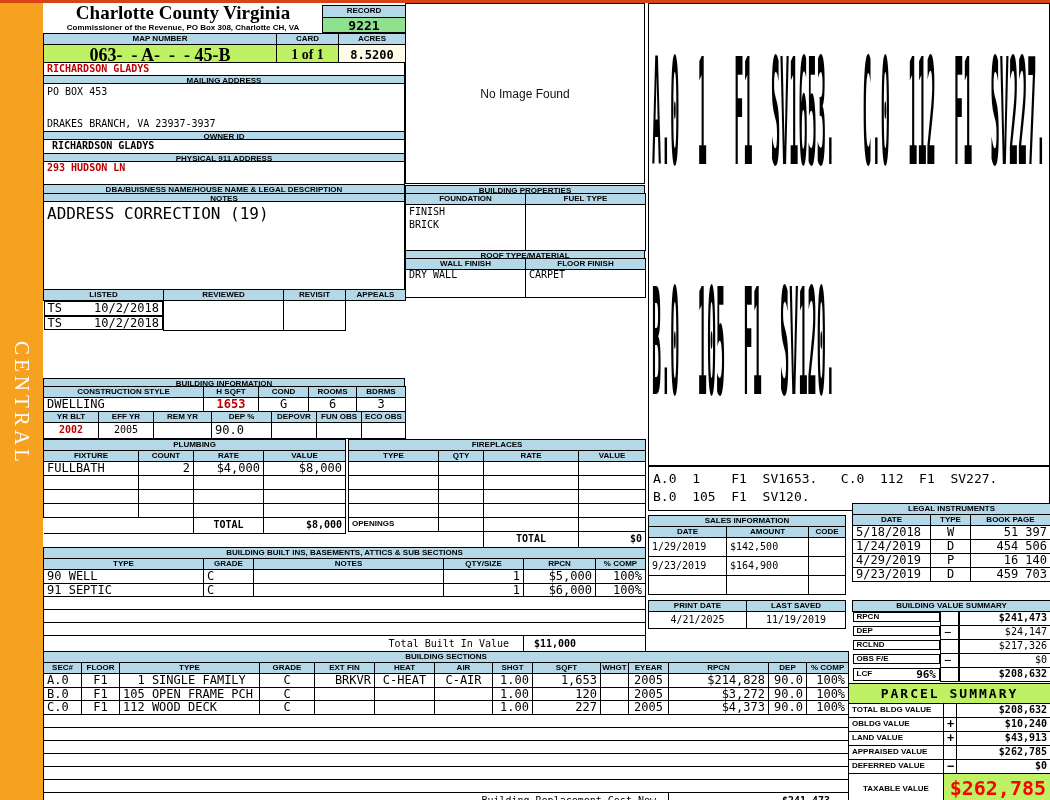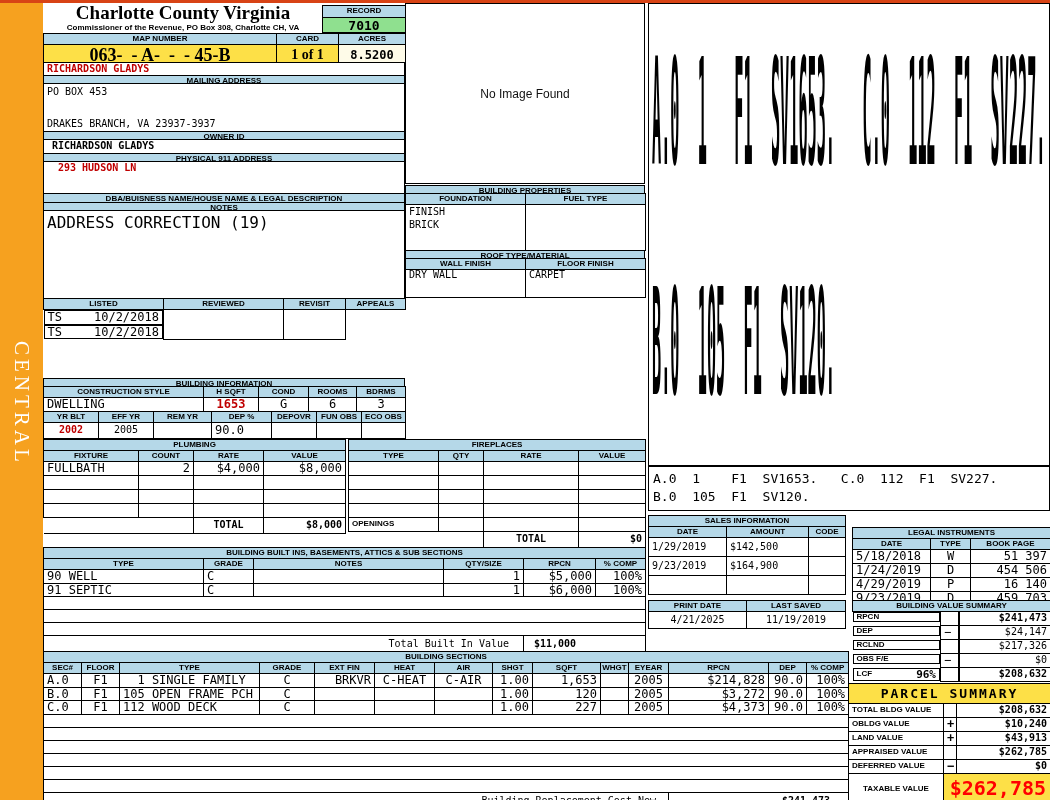--- a/index.html
+++ b/index.html
@@ -18,21 +18,21 @@
   td{border:1px solid #000;overflow:hidden;white-space:pre;vertical-align:middle;
     font-family:"DejaVu Sans Mono",monospace;font-size:12px;line-height:1.05;padding:0 3px}
   td.h{background:#B5D8E8;font-family:"Liberation Sans",sans-serif;font-size:8px;font-weight:bold;
     text-align:center;padding:1px 0;line-height:8px}
   td.sl{font-family:"Liberation Sans",sans-serif;font-size:8px;font-weight:bold}
   .mono{font-family:"DejaVu Sans Mono",monospace}
   .red{color:#C00000}.b{font-weight:bold}.r{text-align:right}.c{text-align:center}
   .f13{font-size:10px}
   .county-name{font-family:"Liberation Serif",serif;font-size:19px;font-weight:bold;text-align:center;line-height:20px}
   .commish{font-size:8px;font-weight:bold;text-align:center;line-height:9px}
-  .yellow{background:#fde047}
+  .yellow{background:#bef264}
   .green{background:#8FE08F}
   .cream{background:#FEFBE8}
   .serifbig{font-family:"Liberation Serif",serif;font-weight:bold}
   .stretch{position:absolute;left:3px;font-family:"DejaVu Sans Mono",monospace;font-weight:bold;
     font-size:16px;white-space:pre;transform:scale(0.95,9.2);transform-origin:0 0;color:#000}
   .lblline{font-family:"DejaVu Sans Mono",monospace;font-size:13px;white-space:pre;line-height:18px}
   .flexsb{display:flex;justify-content:space-between;align-items:center}
 </style>
 </head>
 <body>
@@ -42,21 +42,21 @@
   <div class="sidebar">
     <div class="sidebar-text">CENTRAL</div>
   </div>
 
   <div class="abs" style="left:43px;top:0;width:362px;height:60px">
     <div class="abs" style="left:0;top:0;width:280px;height:30px">
       <div class="county-name">Charlotte County Virginia</div>
       <div class="commish">Commissioner of the Revenue, PO Box 308, Charlotte CH, VA</div>
     </div>
     <div class="abs bar" style="left:279px;top:2px;width:84px;height:13px">RECORD</div>
-    <div class="abs bx green mono b c" style="left:279px;top:14px;width:84px;height:16px;font-size:13px;line-height:15px">7010</div>
+    <div class="abs bx green mono b c" style="left:279px;top:14px;width:84px;height:16px;font-size:13px;line-height:15px">9221</div>
     <table class="abs" style="left:0;top:30px;width:362px">
       <colgroup>
           <col style="width:233px">
           <col style="width:62px">
           <col style="width:67px">
         </colgroup>
       <tbody>
           <tr style="height:9px">
         <td class="h">MAP NUMBER</td>
         <td class="h">CARD</td>
@@ -74,21 +74,21 @@
   <div class="abs stk" style="left:43px;top:60px;width:362px">
     <div class="bx mono b red f13" style="height:14px;padding-left:3px">RICHARDSON GLADYS</div>
     <div class="bar" style="height:9px">MAILING ADDRESS</div>
     <div class="bx" style="height:49px;position:relative">
       <div class="mono f13 abs" style="left:3px;top:2px">PO BOX 453</div>
       <div class="mono f13 abs" style="left:3px;bottom:2px">DRAKES BRANCH, VA 23937-3937</div>
     </div>
     <div class="bar" style="height:9px">OWNER ID</div>
     <div class="bx mono b f13" style="height:15px;padding-left:8px">RICHARDSON GLADYS</div>
     <div class="bar" style="height:9px">PHYSICAL 911 ADDRESS</div>
-    <div class="bx mono b red f13" style="height:33px;padding-left:14px">293 HUDSON LN</div>
+    <div class="bx mono b red f13" style="height:24px;padding-left:3px">293 HUDSON LN</div>
     <div class="bar" style="height:10px">DBA/BUISNESS NAME/HOUSE NAME &amp; LEGAL DESCRIPTION</div>
     <div class="bar" style="height:9px">NOTES</div>
     <div class="bx mono" style="height:89px;padding:2px 3px">ADDRESS CORRECTION (19)</div>
     <table style="width:362px">
       <colgroup>
           <col style="width:120px">
           <col style="width:120px">
           <col style="width:62px">
           <col style="width:60px">
         </colgroup>
@@ -512,21 +512,21 @@
       <td></td>
     </tr>
     <tr style="height:19px">
           <td></td>
           <td></td>
           <td></td>
         </tr>
   </tbody>
     </table>
 
-  <table class="abs" style="left:852px;top:524px;width:198px">
+  <table class="abs" style="left:852px;top:500px;width:198px">
     <colgroup>
         <col style="width:78px">
         <col style="width:40px">
         <col style="width:80px">
       </colgroup>
     <tbody>
         <tr style="height:10px">
           <td class="h" colspan="3">LEGAL INSTRUMENTS</td>
         </tr>
     <tr style="height:10px">

